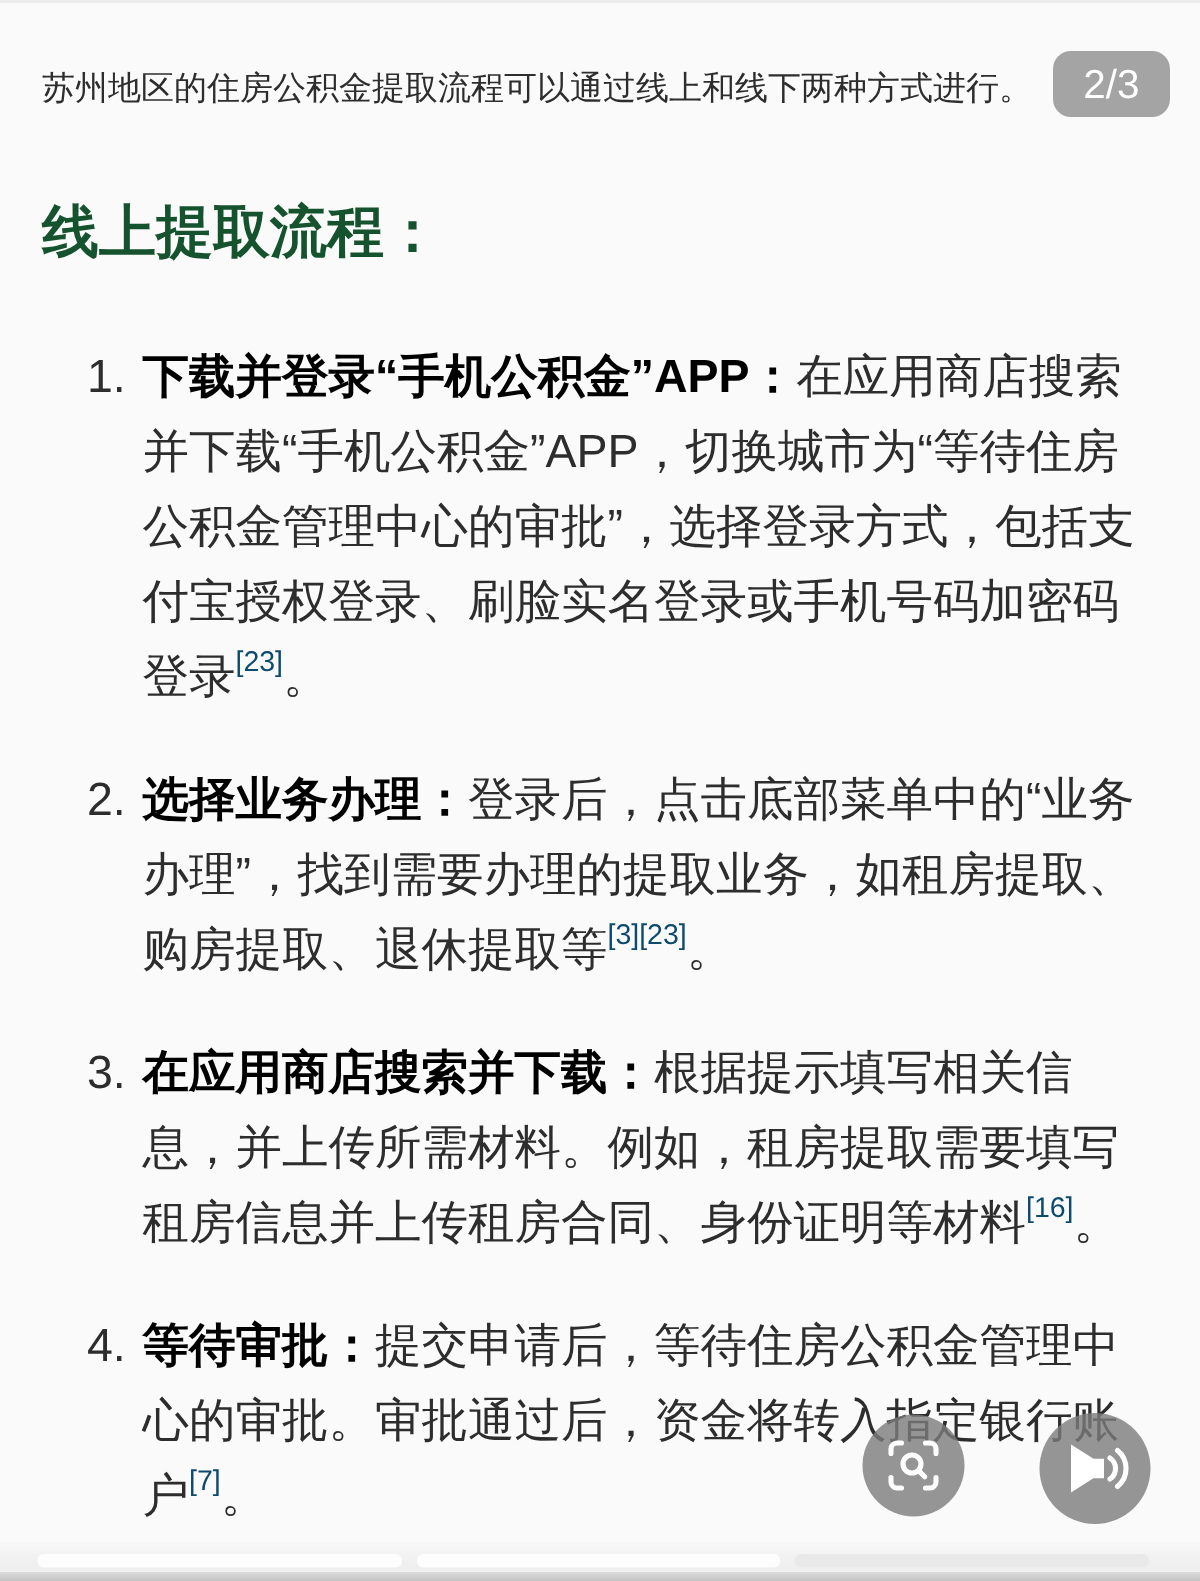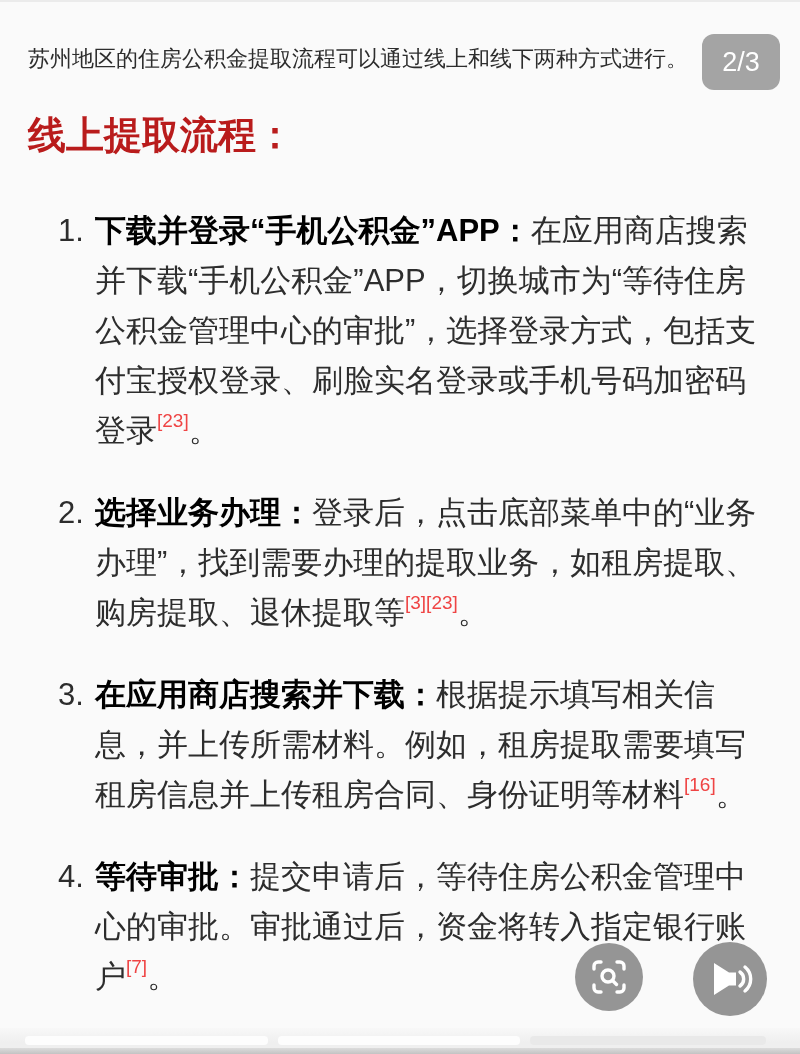--- a/index.html
+++ b/index.html
@@ -20,36 +20,36 @@
     line-height: 62px;
     letter-spacing: 0;
     word-break: break-all;
     position: relative;
   }
   .pager-badge {
     position: absolute;
     left: 702px;
     top: 32px;
     width: 78px;
-    height: 56px;
+    height: 44px;
     background: rgba(148,148,148,0.85);
     color: #ffffff;
     border-radius: 12px;
     font-size: 27px;
     display: flex;
     align-items: center;
     justify-content: center;
     z-index: 5;
   }
   .section-heading {
-    margin-top: 20px;
+    margin-top: 40px;
     font-size: 38px;
     line-height: 50px;
     font-weight: 700;
-    color: #b91c1c;
+    color: #14532d;
   }
   ol.steps {
     list-style: none;
     margin-top: 46px;
     padding-left: 67px; 
   }
   ol.steps li {
     position: relative;
     width: 668px;
     font-size: 31px;
@@ -58,21 +58,21 @@
     margin-bottom: 32px;
   }
   .step-num {
     position: absolute;
     left: -37px;
     top: 0;
   }
   .step-lead { font-weight: 700; color: #000000; }
   sup.cite {
     font-size: 19px;
-    color: #ef4444;
+    color: #0c4a6e;
     vertical-align: 14px;
     line-height: 0;
     letter-spacing: 0;
   }
 
   .float-btn {
     position: absolute;
     border-radius: 50%;
     background: rgba(124,124,124,0.8);
     display: flex;

